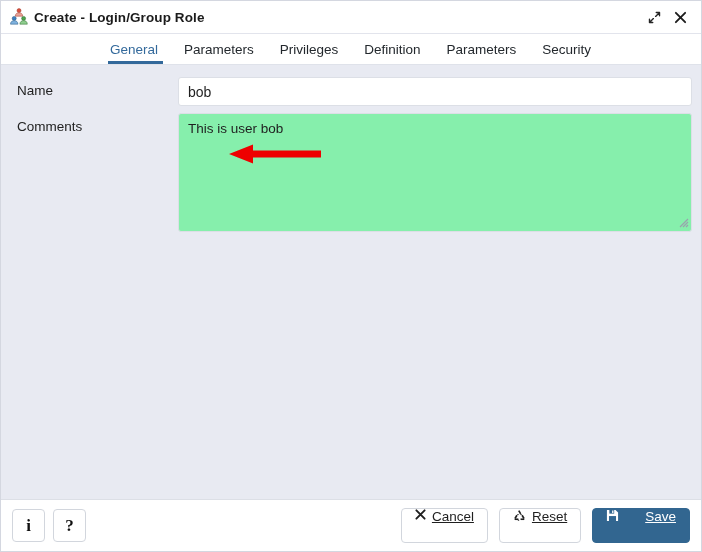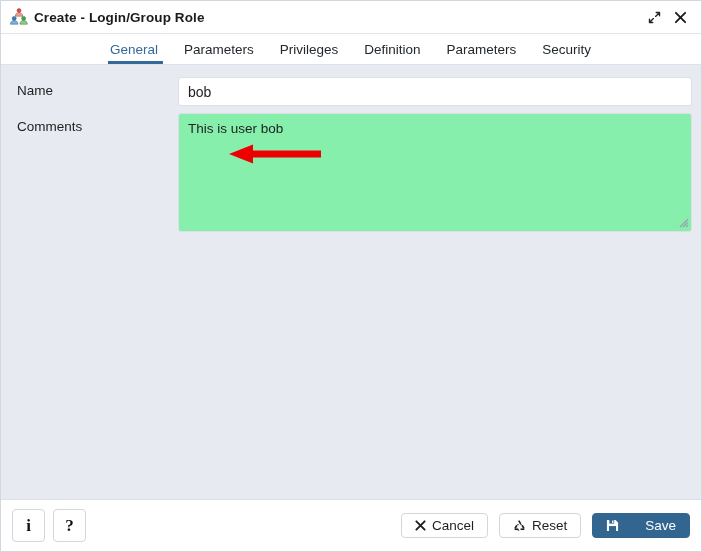--- a/index.html
+++ b/index.html
@@ -207,35 +207,36 @@
     align-items: center;
     justify-content: center;
     font-family: "Liberation Serif", serif;
     font-size: 17px;
     font-weight: bold;
     color: #101010;
     cursor: pointer;
     box-sizing: border-box;
   }
   .act-btn {
-    height: 25px;
+    height: 35px;
     min-width: 78px;
     border: 1px solid #d2d6dd;
     border-radius: 4px;
     background: #ffffff;
     display: flex;
-    align-items: center;
+    align-items: flex-start;
     justify-content: center;
     gap: 6px;
     padding: 0 13px;
     font-size: 13.5px;
     color: #1f1f1f;
     cursor: pointer;
     box-sizing: border-box;
     white-space: nowrap;
+    text-decoration: underline;
   }
   .act-btn.primary {
     background: #326690;
     border-color: #326690;
     color: #ffffff;
     gap: 26px;
   }
   .btn-icon {
     display: flex;
     align-items: center;

